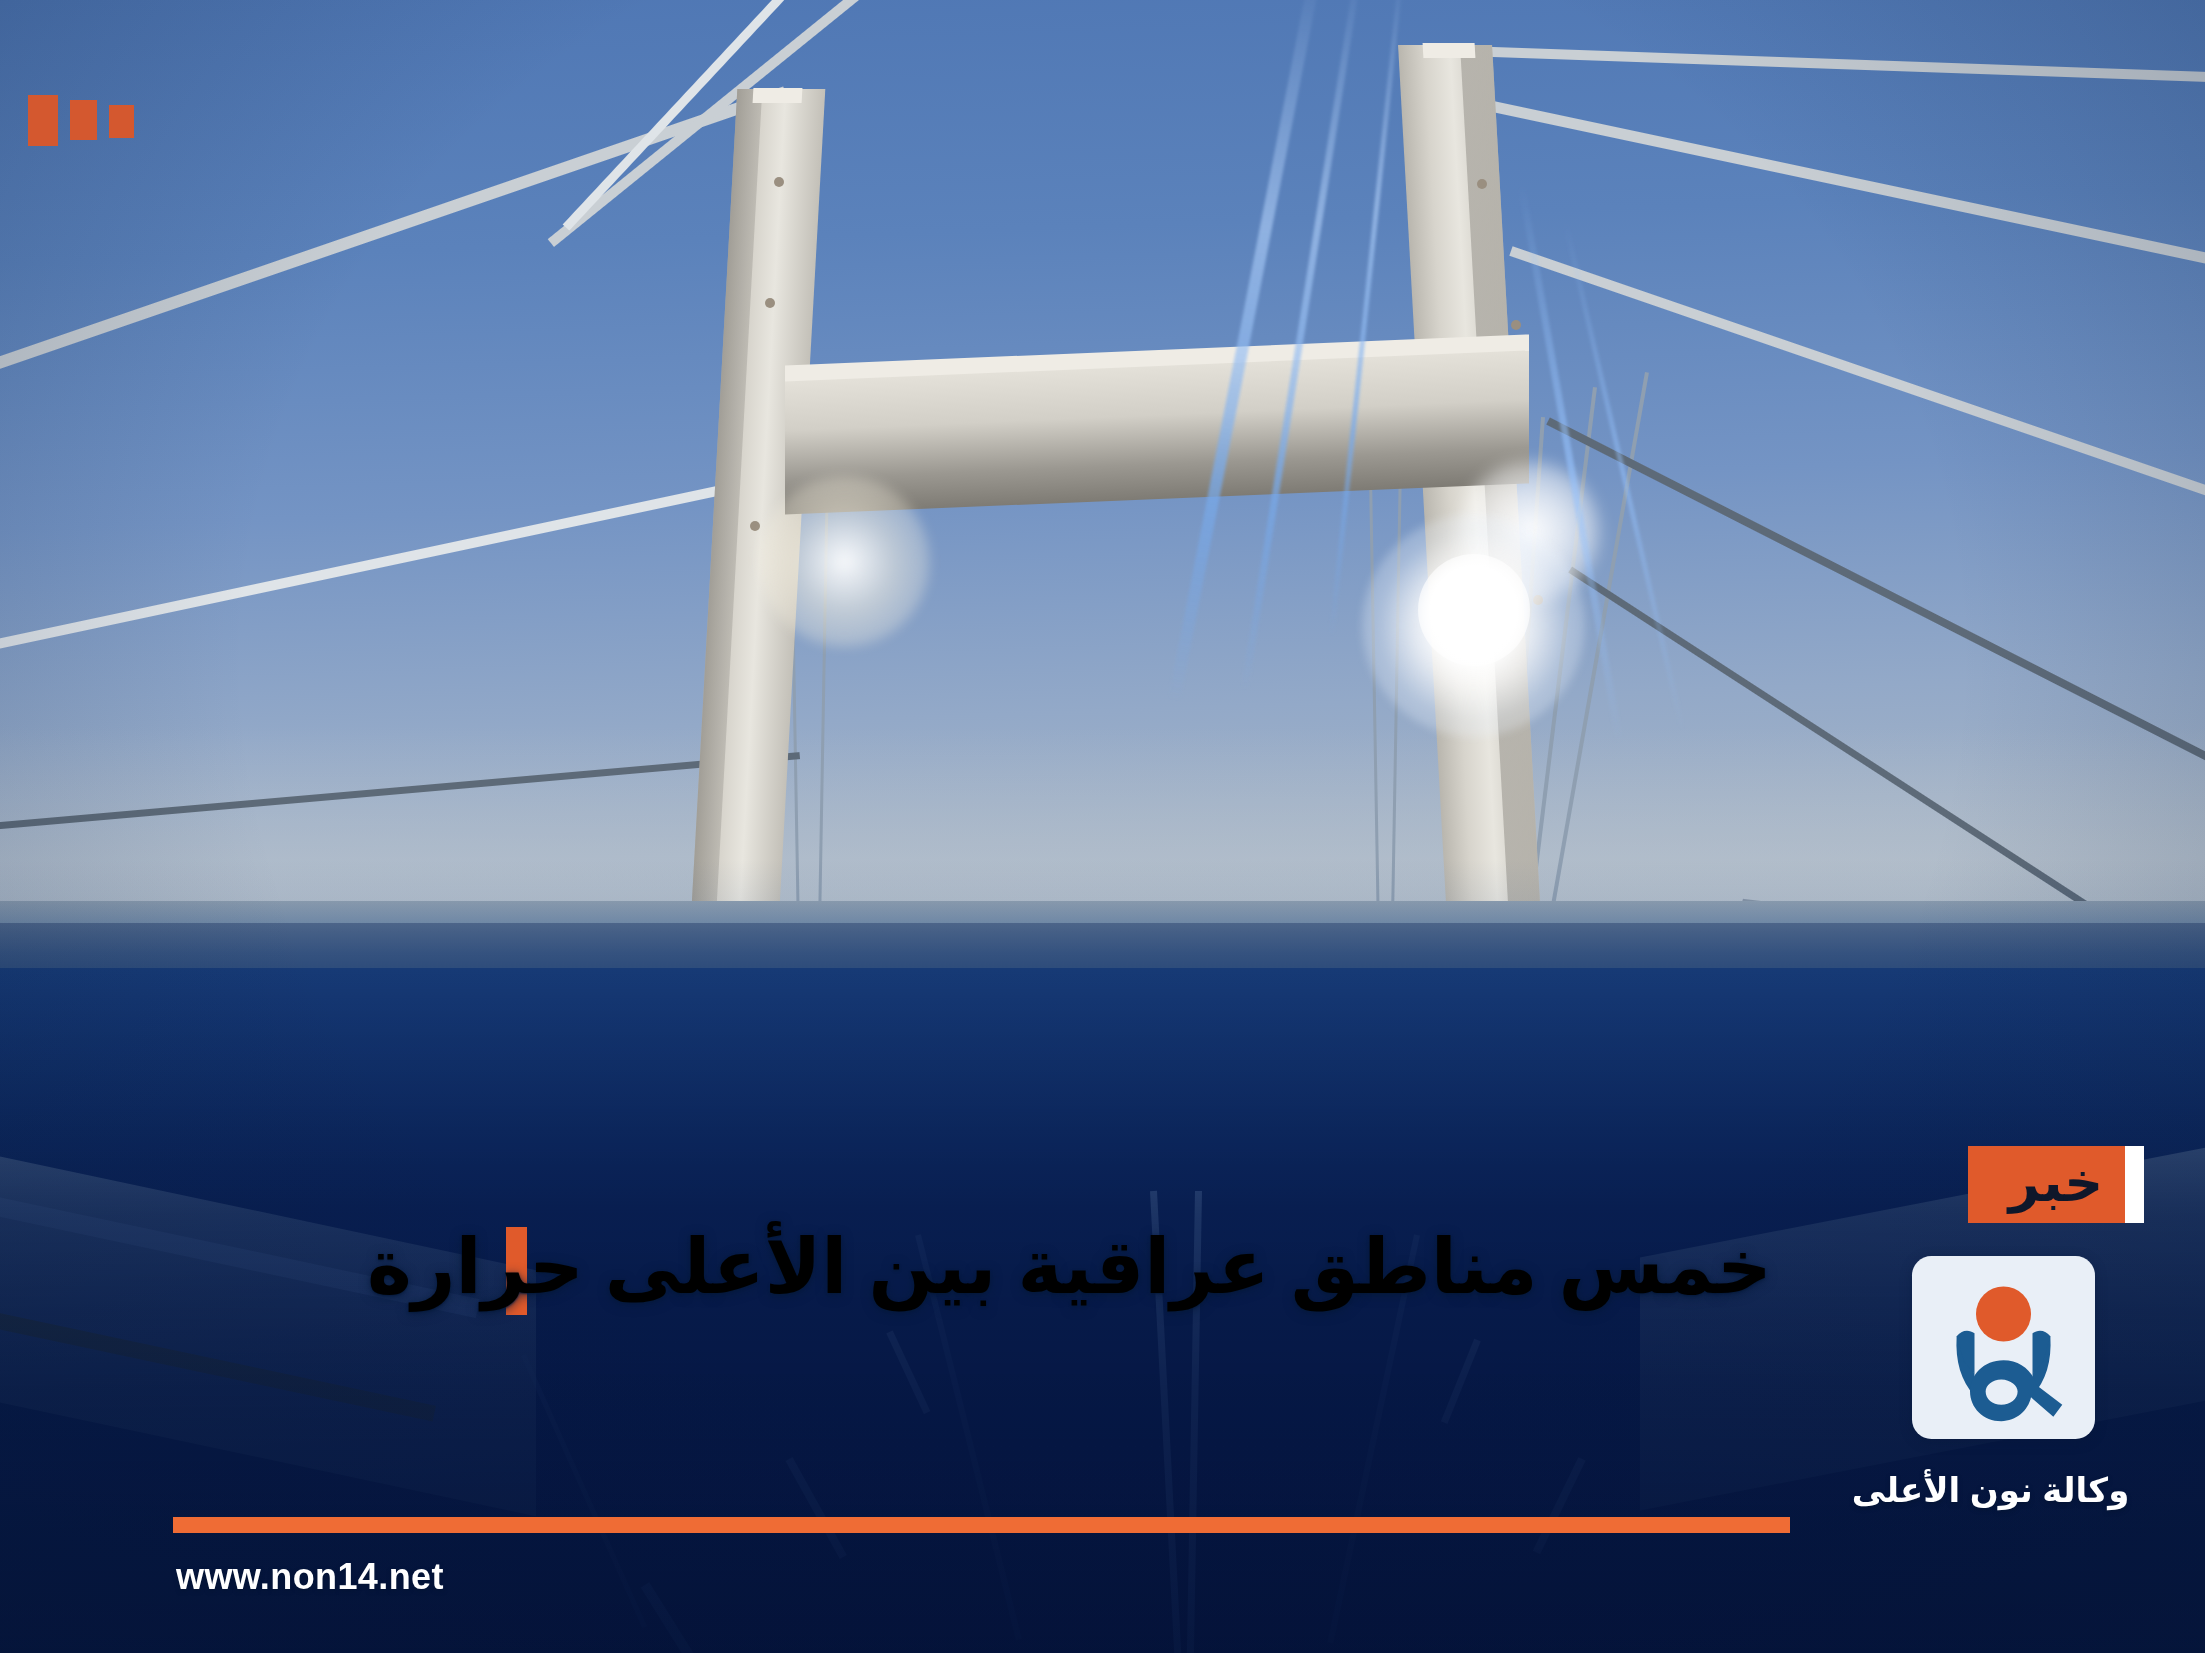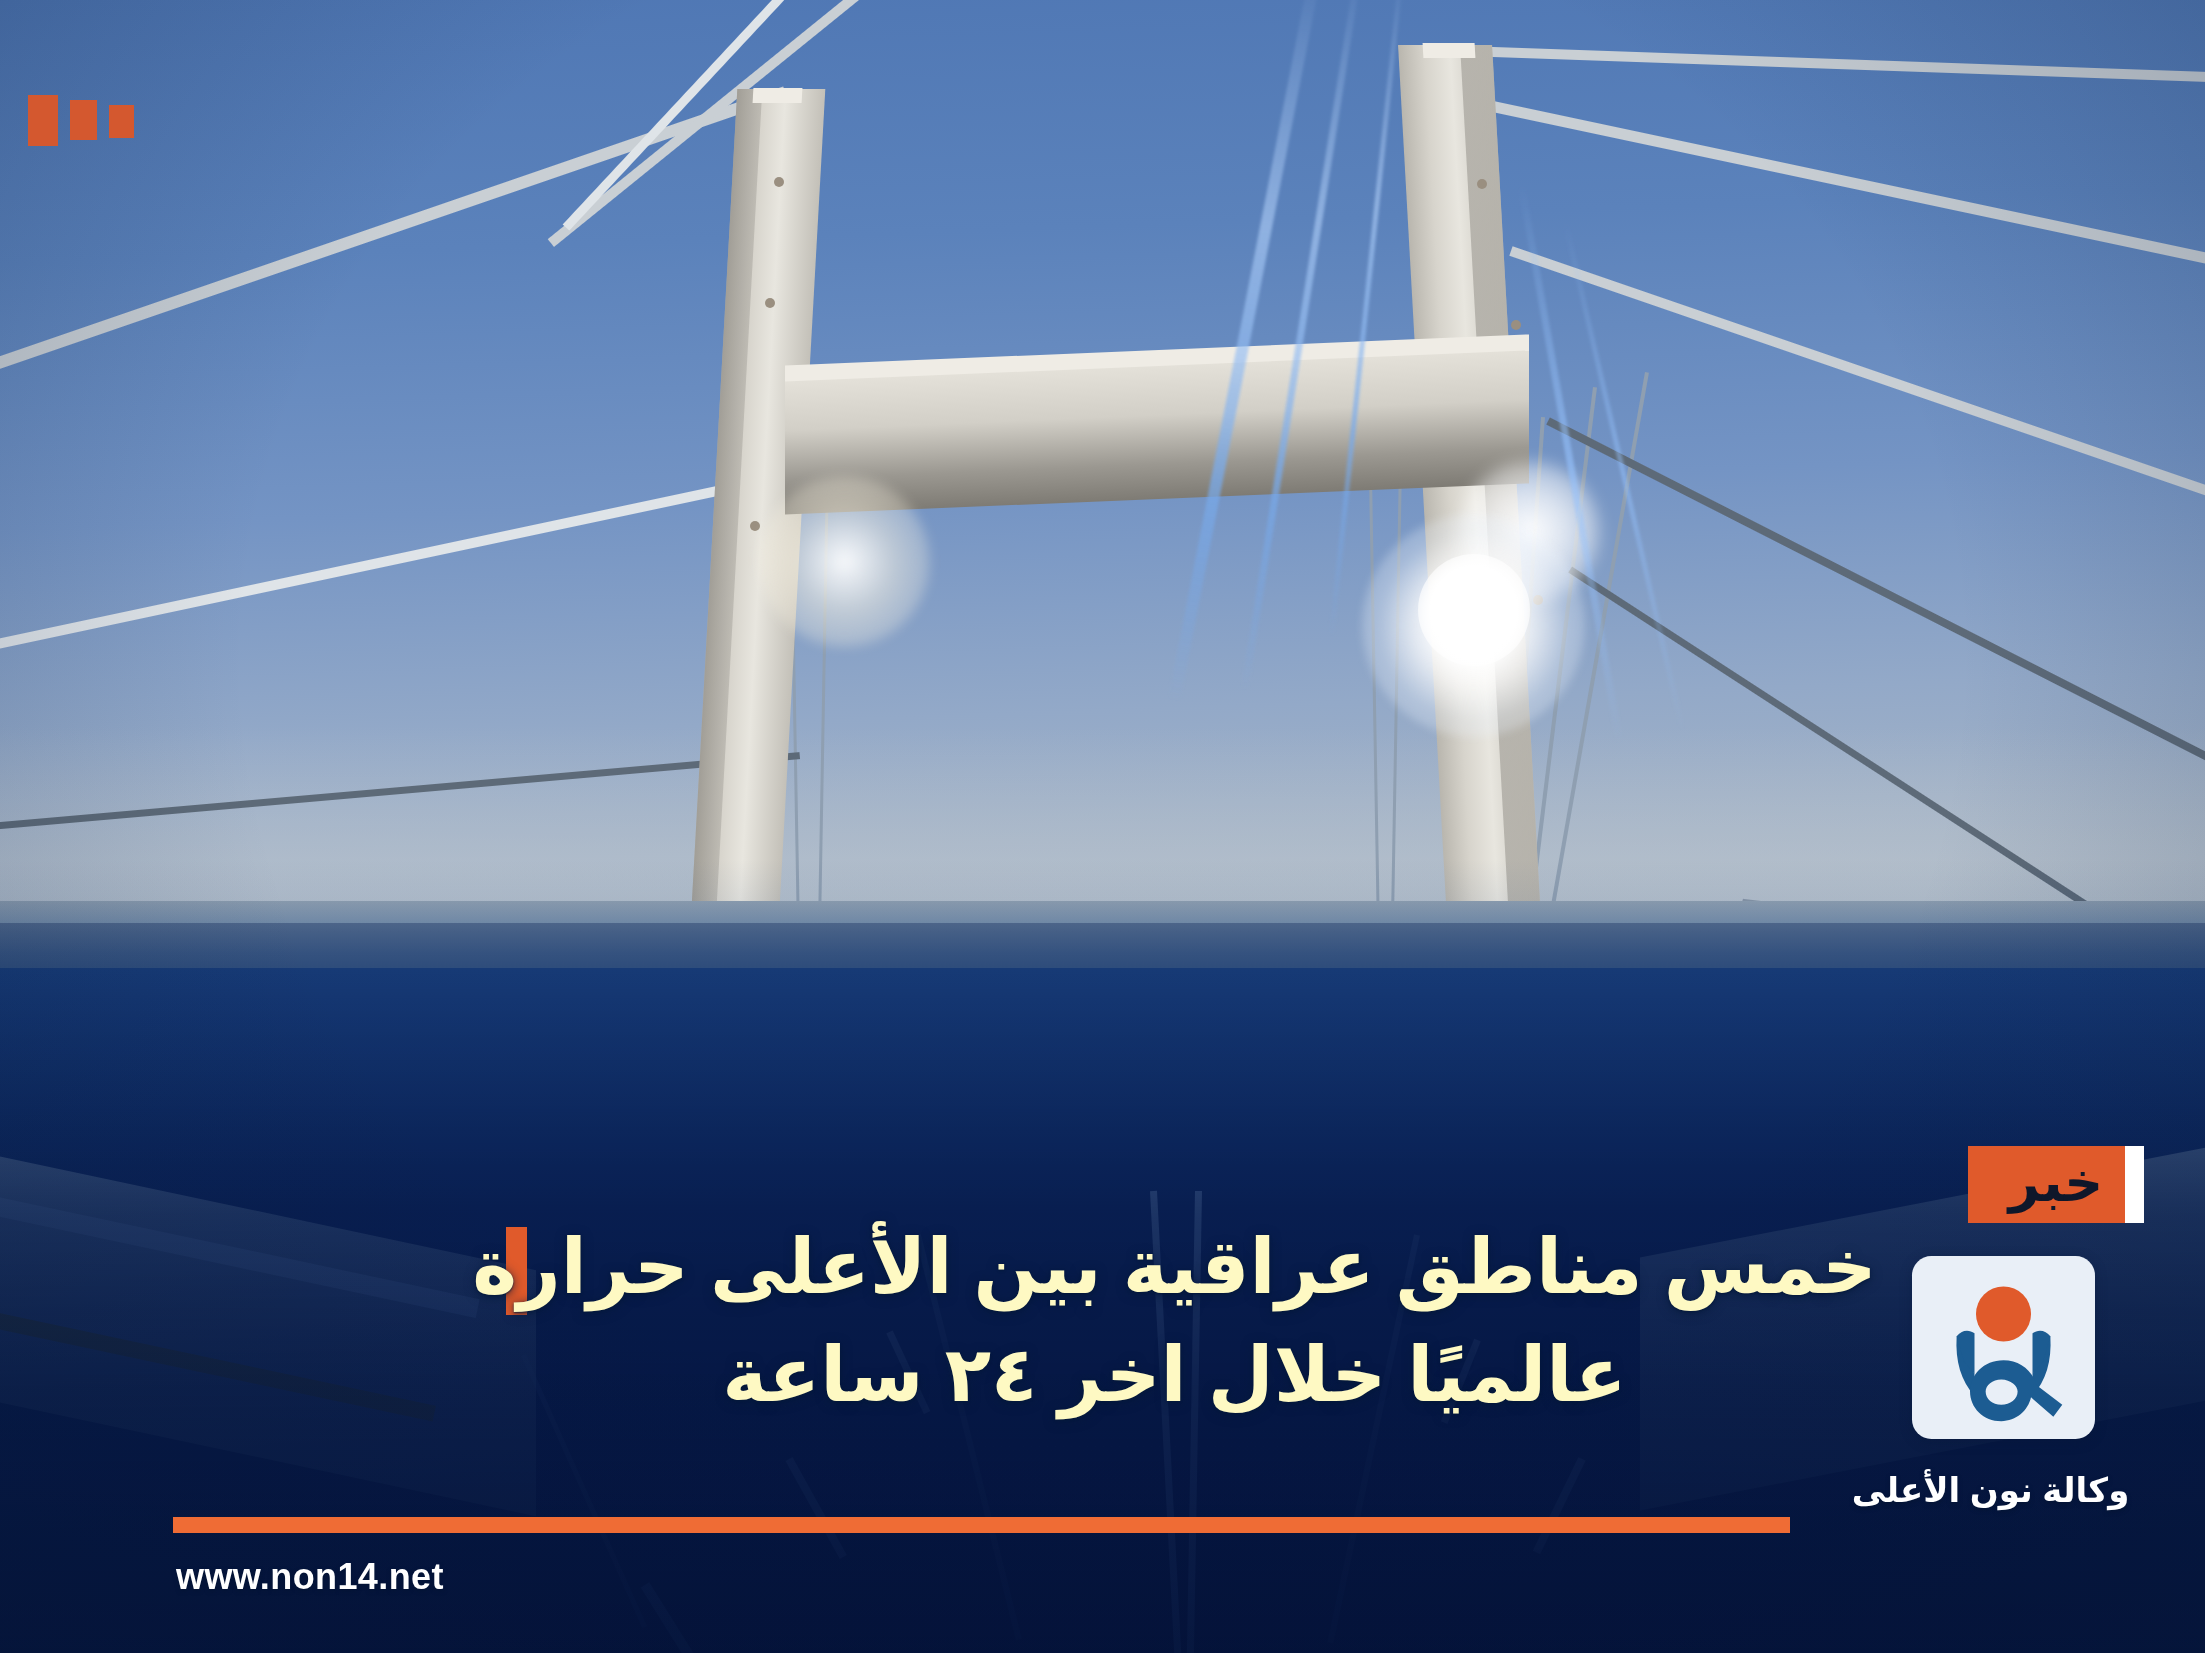--- a/index.html
+++ b/index.html
@@ -170,22 +170,22 @@
 
   .agency-name{
     position:absolute;right:58px;top:1470px;width:313px;
     text-align:center;color:#ffffff;font-size:34px;font-weight:700;
     text-shadow:0 1.5px 4.5px rgba(4,20,48,.65);
     direction:rtl;
   }
 
   .headline{
     position:absolute;right:223px;top:1213px;width:1615px;
-    direction:rtl;text-align:center;
-    color:#fef9c3;font-weight:700;font-size:76px;line-height:1.42;
+    direction:rtl;text-align:left;
+    color:#000000;font-weight:700;font-size:76px;line-height:1.42;
     letter-spacing:0px;
     text-shadow:0 2.2px 10.4px rgba(6,26,58,.75),0 0.7px 2.2px rgba(6,26,58,.9);
   }
   .headline .hl-line{display:block;white-space:nowrap;}
   .headline .hl-line:last-child{padding-left:0;}
 
   .hl-mark{
     position:absolute;right:1678px;top:1227px;width:21px;height:88px;background:#e05a2b;
   }
 
@@ -331,21 +331,20 @@
                C 108 200, 99 192, 99 182 C 99 174, 108 166, 120 166 Z" fill="#1c5c92"></path>
     </svg>
   </div>
 
   <div class="agency-name">وكالة نون الأعلى</div>
 
   <div class="hl-mark"></div>
 
   <div class="headline">
     <span class="hl-line">خمس مناطق عراقية بين الأعلى حرارة</span>
-    <span class="hl-line">عالميًا خلال اخر ٢٤ ساعة</span>
   </div>
 
   <div class="divider"></div>
 
   <div class="site-url">www.non14.net</div>
 
 </div>
 
 
 </body></html>

